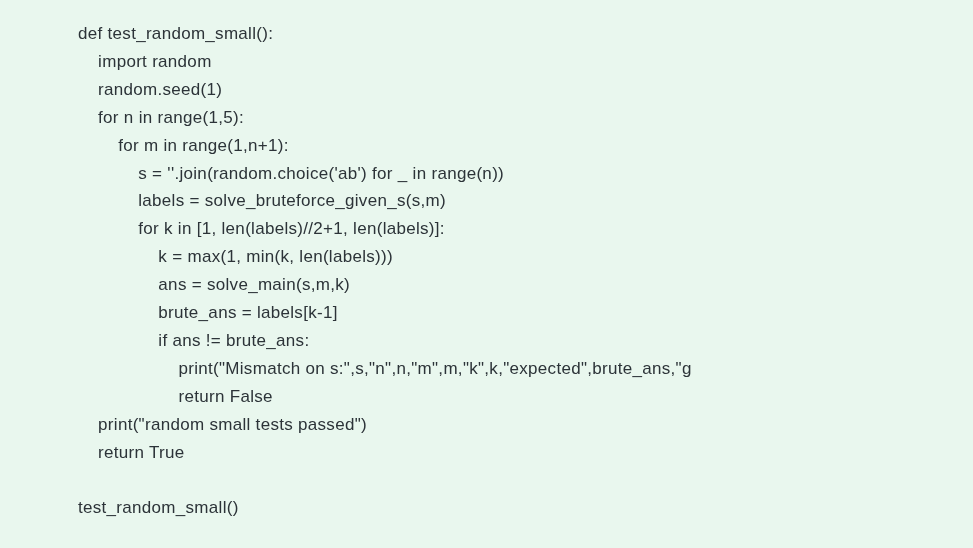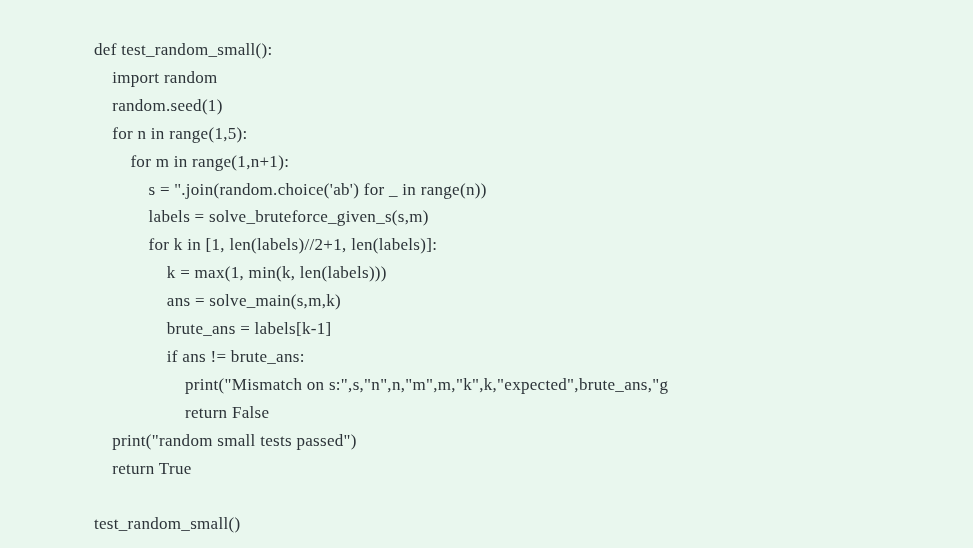--- a/index.html
+++ b/index.html
@@ -10,24 +10,24 @@
     overflow: hidden;
   }
   body {
     background: #e9f7ee;
     font-family: ui-monospace, SFMono-Regular, "SF Mono", Menlo, Consolas, "Liberation Mono", monospace;
     font-size: 17px;
     line-height: 27.9px;
     color: #2c3338;
   }
   pre.code {
-    margin: 16px;
+    margin: 0;
     padding: 20px 0 0 78px;
     white-space: pre;
-    font-family: Liberation Serif, serif;
+    font-family: Liberation Sans, sans-serif;
     letter-spacing: 0.3px;
   }
 </style>
 </head>
 <body>
 
 <pre class="code">def test_random_small():
     import random
     random.seed(1)
     for n in range(1,5):

